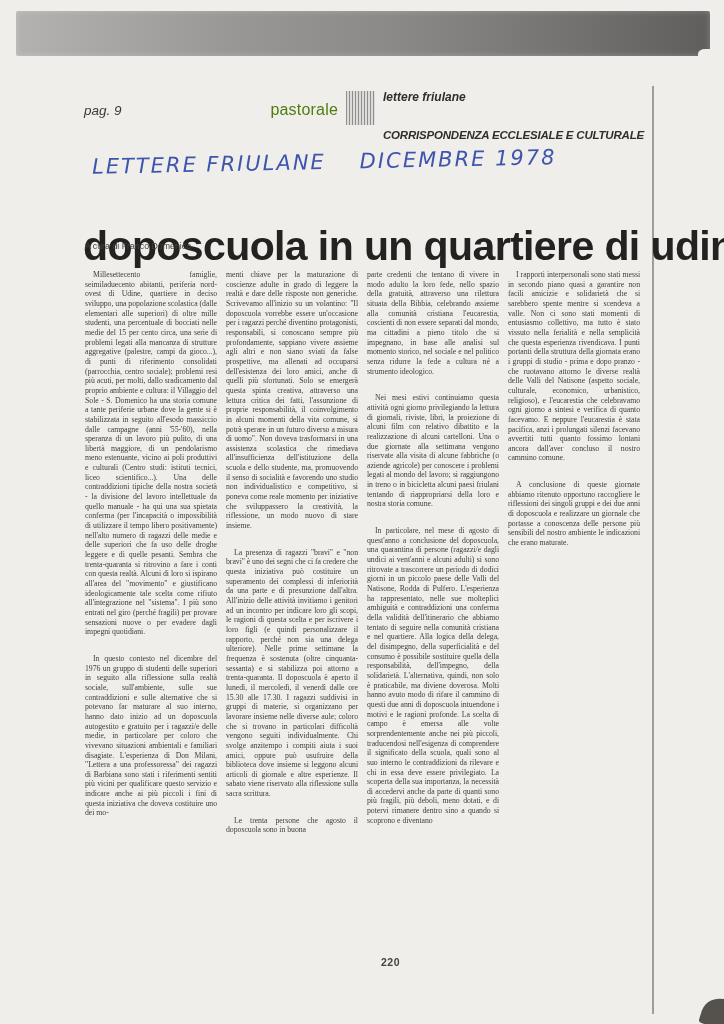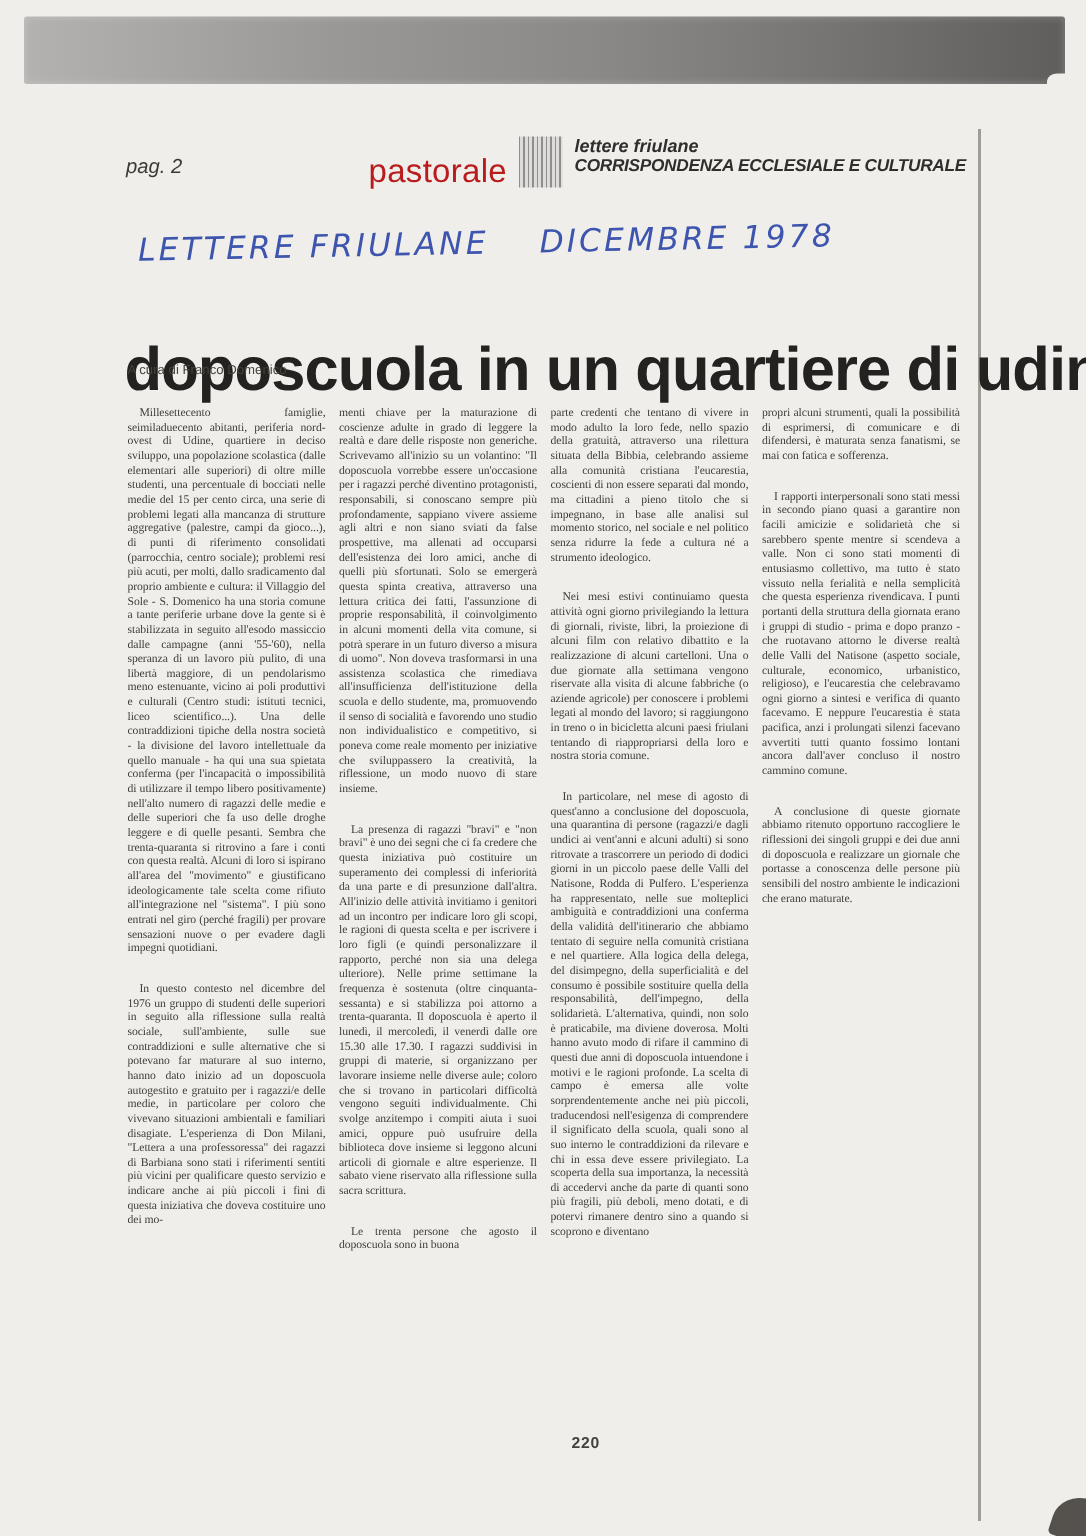--- a/index.html
+++ b/index.html
@@ -14,26 +14,26 @@
     background:#f0eeea;border-radius:50% 0 0 0;}
 
   
   .edge-line{position:absolute;left:652px;top:86px;width:2px;height:928px;background:#a09c96;}
   .corner-mark{position:absolute;left:702px;top:998px;width:34px;height:30px;background:#55524e;
     border-radius:60% 10% 10% 10%;transform:rotate(18deg);}
 
   
   .pag{position:absolute;left:84px;top:103px;font-size:13.5px;font-style:italic;color:#3c3936;}
   .pastorale{position:absolute;left:226px;top:101px;width:112px;text-align:right;
-    font-size:22px;color:#b91c1c;letter-spacing:.2px;}
+    font-size:16px;color:#4d7c0f;letter-spacing:.2px;}
   .stripes{position:absolute;left:346px;top:91px;width:29px;height:34px;
     background:repeating-linear-gradient(90deg,#8f8e8c 0px,#8f8e8c 1px,#dddcda 1px,#dddcda 3px);}
   .masthead{position:absolute;left:383px;top:90px;color:#302e2c;font-style:italic;white-space:nowrap;}
   .masthead .l1{font-size:12px;font-weight:bold;line-height:14px;}
-  .masthead .l2{font-size:11.5px;font-weight:bold;line-height:15px;letter-spacing:-0.2px;}
+  .masthead .l2{font-size:11.5px;font-weight:bold;line-height:15px;letter-spacing:-0.2px;margin-top:24px;}
 
   
   .handwriting{position:absolute;left:92px;top:150px;transform:rotate(-1.2deg);
     font-family:"DejaVu Sans",sans-serif;font-style:italic;font-size:21px;
     letter-spacing:2px;white-space:nowrap;}
   .handwriting .hw2{margin-left:34px;}
 
   
   .title{position:absolute;left:83px;top:196px;font-size:41px;font-weight:bold;
     color:#242220;letter-spacing:-0.6px;white-space:nowrap;}
@@ -51,21 +51,21 @@
 </style>
 </head>
 <body>
 
 <div id="page">
 
   <div class="topbar"></div>
   <div class="edge-line"></div>
   <div class="corner-mark"></div>
 
-  <div class="pag">pag. 2</div>
+  <div class="pag">pag. 9</div>
   <div class="pastorale">pastorale</div>
   <div class="stripes"></div>
   <div class="masthead">
     <div class="l1">lettere friulane</div>
     <div class="l2">CORRISPONDENZA ECCLESIALE E CULTURALE</div>
   </div>
 
   <div class="handwriting" style="color: rgb(61, 85, 174);">
     <span class="hw1">LETTERE FRIULANE</span><span class="hw2">DICEMBRE 1978</span>
   </div>
@@ -82,21 +82,20 @@
         <p class="noindent">menti chiave per la maturazione di coscienze adulte in grado di leggere la realtà e dare delle risposte non generiche. Scrivevamo all'inizio su un volantino: "Il doposcuola vorrebbe essere un'occasione per i ragazzi perché diventino protagonisti, responsabili, si conoscano sempre più profondamente, sappiano vivere assieme agli altri e non siano sviati da false prospettive, ma allenati ad occuparsi dell'esistenza dei loro amici, anche di quelli più sfortunati. Solo se emergerà questa spinta creativa, attraverso una lettura critica dei fatti, l'assunzione di proprie responsabilità, il coinvolgimento in alcuni momenti della vita comune, si potrà sperare in un futuro diverso a misura di uomo". Non doveva trasformarsi in una assistenza scolastica che rimediava all'insufficienza dell'istituzione della scuola e dello studente, ma, promuovendo il senso di socialità e favorendo uno studio non individualistico e competitivo, si poneva come reale momento per iniziative che sviluppassero la creatività, la riflessione, un modo nuovo di stare insieme.</p>
         <p>La presenza di ragazzi "bravi" e "non bravi" è uno dei segni che ci fa credere che questa iniziativa può costituire un superamento dei complessi di inferiorità da una parte e di presunzione dall'altra. All'inizio delle attività invitiamo i genitori ad un incontro per indicare loro gli scopi, le ragioni di questa scelta e per iscrivere i loro figli (e quindi personalizzare il rapporto, perché non sia una delega ulteriore). Nelle prime settimane la frequenza è sostenuta (oltre cinquanta-sessanta) e si stabilizza poi attorno a trenta-quaranta. Il doposcuola è aperto il lunedì, il mercoledì, il venerdì dalle ore 15.30 alle 17.30. I ragazzi suddivisi in gruppi di materie, si organizzano per lavorare insieme nelle diverse aule; coloro che si trovano in particolari difficoltà vengono seguiti individualmente. Chi svolge anzitempo i compiti aiuta i suoi amici, oppure può usufruire della biblioteca dove insieme si leggono alcuni articoli di giornale e altre esperienze. Il sabato viene riservato alla riflessione sulla sacra scrittura.</p>
         <p>Le trenta persone che agosto il doposcuola sono in buona</p>
       </div>
     <div class="col">
         <p class="noindent">parte credenti che tentano di vivere in modo adulto la loro fede, nello spazio della gratuità, attraverso una rilettura situata della Bibbia, celebrando assieme alla comunità cristiana l'eucarestia, coscienti di non essere separati dal mondo, ma cittadini a pieno titolo che si impegnano, in base alle analisi sul momento storico, nel sociale e nel politico senza ridurre la fede a cultura né a strumento ideologico.</p>
         <p>Nei mesi estivi continuiamo questa attività ogni giorno privilegiando la lettura di giornali, riviste, libri, la proiezione di alcuni film con relativo dibattito e la realizzazione di alcuni cartelloni. Una o due giornate alla settimana vengono riservate alla visita di alcune fabbriche (o aziende agricole) per conoscere i problemi legati al mondo del lavoro; si raggiungono in treno o in bicicletta alcuni paesi friulani tentando di riappropriarsi della loro e nostra storia comune.</p>
         <p>In particolare, nel mese di agosto di quest'anno a conclusione del doposcuola, una quarantina di persone (ragazzi/e dagli undici ai vent'anni e alcuni adulti) si sono ritrovate a trascorrere un periodo di dodici giorni in un piccolo paese delle Valli del Natisone, Rodda di Pulfero. L'esperienza ha rappresentato, nelle sue molteplici ambiguità e contraddizioni una conferma della validità dell'itinerario che abbiamo tentato di seguire nella comunità cristiana e nel quartiere. Alla logica della delega, del disimpegno, della superficialità e del consumo è possibile sostituire quella della responsabilità, dell'impegno, della solidarietà. L'alternativa, quindi, non solo è praticabile, ma diviene doverosa. Molti hanno avuto modo di rifare il cammino di questi due anni di doposcuola intuendone i motivi e le ragioni profonde. La scelta di campo è emersa alle volte sorprendentemente anche nei più piccoli, traducendosi nell'esigenza di comprendere il significato della scuola, quali sono al suo interno le contraddizioni da rilevare e chi in essa deve essere privilegiato. La scoperta della sua importanza, la necessità di accedervi anche da parte di quanti sono più fragili, più deboli, meno dotati, e di potervi rimanere dentro sino a quando si scoprono e diventano</p>
       </div>
     <div class="col">
-        <p class="noindent">propri alcuni strumenti, quali la possibilità di esprimersi, di comunicare e di difendersi, è maturata senza fanatismi, se mai con fatica e sofferenza.</p>
         <p>I rapporti interpersonali sono stati messi in secondo piano quasi a garantire non facili amicizie e solidarietà che si sarebbero spente mentre si scendeva a valle. Non ci sono stati momenti di entusiasmo collettivo, ma tutto è stato vissuto nella ferialità e nella semplicità che questa esperienza rivendicava. I punti portanti della struttura della giornata erano i gruppi di studio - prima e dopo pranzo - che ruotavano attorno le diverse realtà delle Valli del Natisone (aspetto sociale, culturale, economico, urbanistico, religioso), e l'eucarestia che celebravamo ogni giorno a sintesi e verifica di quanto facevamo. E neppure l'eucarestia è stata pacifica, anzi i prolungati silenzi facevano avvertiti tutti quanto fossimo lontani ancora dall'aver concluso il nostro cammino comune.</p>
         <p>A conclusione di queste giornate abbiamo ritenuto opportuno raccogliere le riflessioni dei singoli gruppi e dei due anni di doposcuola e realizzare un giornale che portasse a conoscenza delle persone più sensibili del nostro ambiente le indicazioni che erano maturate.</p>
       </div>
   </div>
 
   <div class="pagenum">220</div>
 
 </div>
 
 </body></html>

